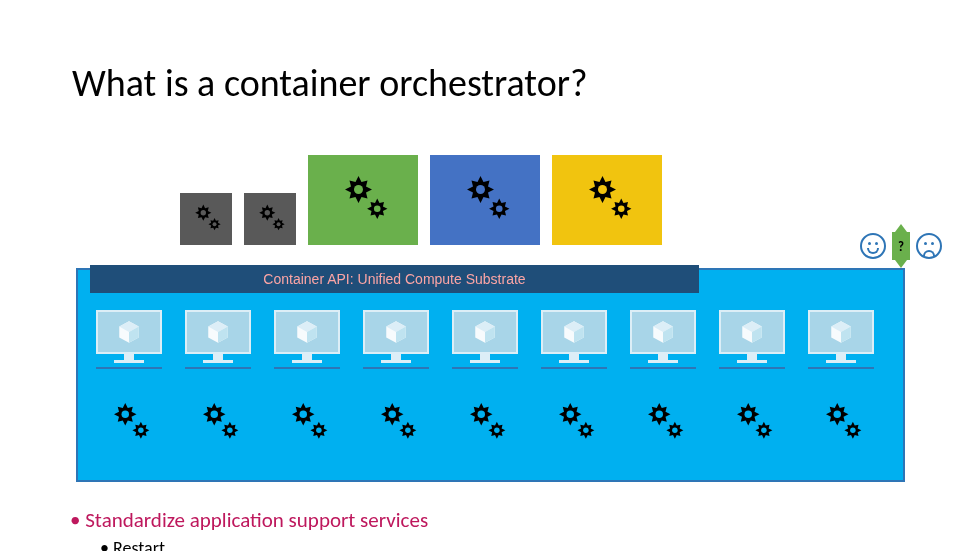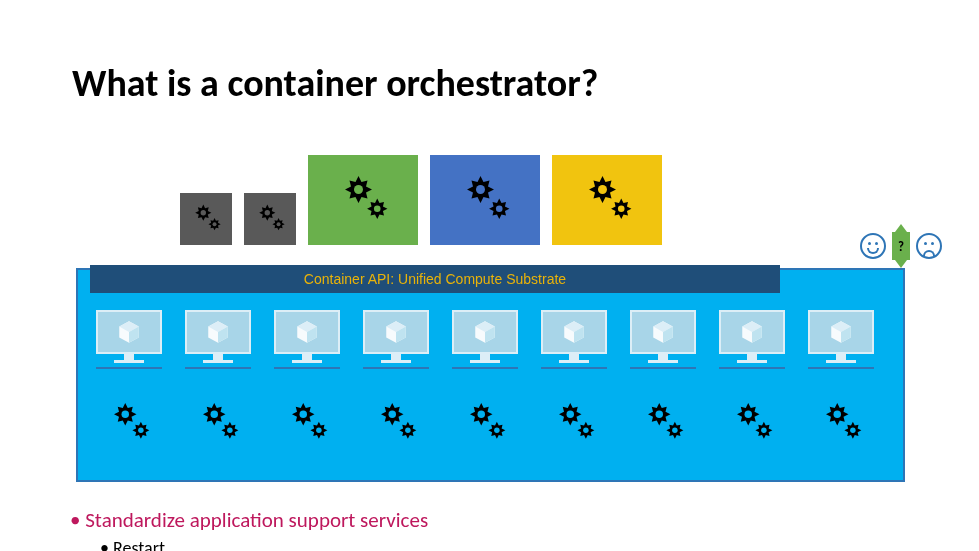--- a/index.html
+++ b/index.html
@@ -1,36 +1,36 @@
 <!DOCTYPE html>
 <html><head>
 <meta charset="utf-8">
 <style>
 *{margin:0;padding:0;box-sizing:border-box}
 body{font-family:"Segoe UI",Calibri,sans-serif;background:#fff;width:979px;height:551px;position:relative;overflow:hidden}
 .slide{position:relative;width:100%;height:100%}
-.title{position:absolute;left:72px;top:60px;font-size:38px;font-weight:700;color:#000}
+.title{position:absolute;left:72px;top:60px;font-size:38px;font-weight:400;color:#000}
 .top-row{position:absolute;left:180px;top:155px;display:flex;align-items:flex-end;gap:12px}
 .small-tile{width:52px;height:52px;background:#595959;display:flex;align-items:center;justify-content:center}
 .big-tile{width:110px;height:90px;display:flex;align-items:center;justify-content:center}
 .bt-green{background:#6ab04c}
 .bt-blue{background:#4472c4}
 .bt-yellow{background:#f1c40f}
 .face-row{position:absolute;right:37px;top:232px;display:flex;align-items:center;gap:6px}
 .face{width:26px;height:26px;border:2px solid #2e75b6;border-radius:50%;position:relative}
 .face::before,.face::after{content:"";position:absolute;background:#2e75b6}
 .eye-l{position:absolute;width:3px;height:3px;background:#2e75b6;border-radius:50%;left:6px;top:7px}
 .eye-r{position:absolute;width:3px;height:3px;background:#2e75b6;border-radius:50%;right:6px;top:7px}
 .smile{position:absolute;width:12px;height:6px;border:2px solid #2e75b6;border-top:none;border-radius:0 0 12px 12px;left:5px;top:13px}
 .frown{position:absolute;width:12px;height:6px;border:2px solid #2e75b6;border-bottom:none;border-radius:12px 12px 0 0;left:5px;top:15px}
 .qbox{background:#6ab04c;width:18px;height:28px;color:#000;font-size:13px;font-weight:700;display:flex;align-items:center;justify-content:center;position:relative}
 .qbox::before{content:"";position:absolute;top:-8px;left:3px;border-left:6px solid transparent;border-right:6px solid transparent;border-bottom:8px solid #6ab04c}
 .qbox::after{content:"";position:absolute;bottom:-8px;left:3px;border-left:6px solid transparent;border-right:6px solid transparent;border-top:8px solid #6ab04c}
 .substrate{position:absolute;left:78px;top:270px;width:825px;height:210px;background:#00b0f0;outline:2px solid #2e75b6}
-.api-bar{position:absolute;left:90px;top:265px;width:690px;height:28px;background:#1f4e79;color:#eab308;font-size:14px;display:flex;align-items:center;justify-content:center;font-family:Arial,sans-serif}
+.api-bar{position:absolute;left:90px;top:265px;width:609px;height:28px;background:#1f4e79;color:#fca5a5;font-size:14px;display:flex;align-items:center;justify-content:center;font-family:Arial,sans-serif}
 .node-row{position:absolute;left:92px;top:310px;display:flex;gap:15px}
 .monitor{width:74px;height:62px;display:flex;flex-direction:column;align-items:center}
 .screen{width:66px;height:44px;background:#a8d5e8;border:2px solid #dceef7;position:relative;display:flex;align-items:center;justify-content:center}
 .stand{width:10px;height:6px;background:#dceef7}
 .base{width:30px;height:3px;background:#dceef7}
 .underline{width:66px;height:2px;background:#2e75b6;margin-top:4px}
 .gear-row{position:absolute;left:92px;top:392px;display:flex;gap:15px}
 .gear-tile{width:74px;height:62px;display:flex;align-items:center;justify-content:center}
 .bullets{position:absolute;left:70px;top:505px;font-size:21px;color:#be185d;line-height:1.5}
 .sub-bullet{position:absolute;left:100px;top:537px;font-size:18px;color:#000}

